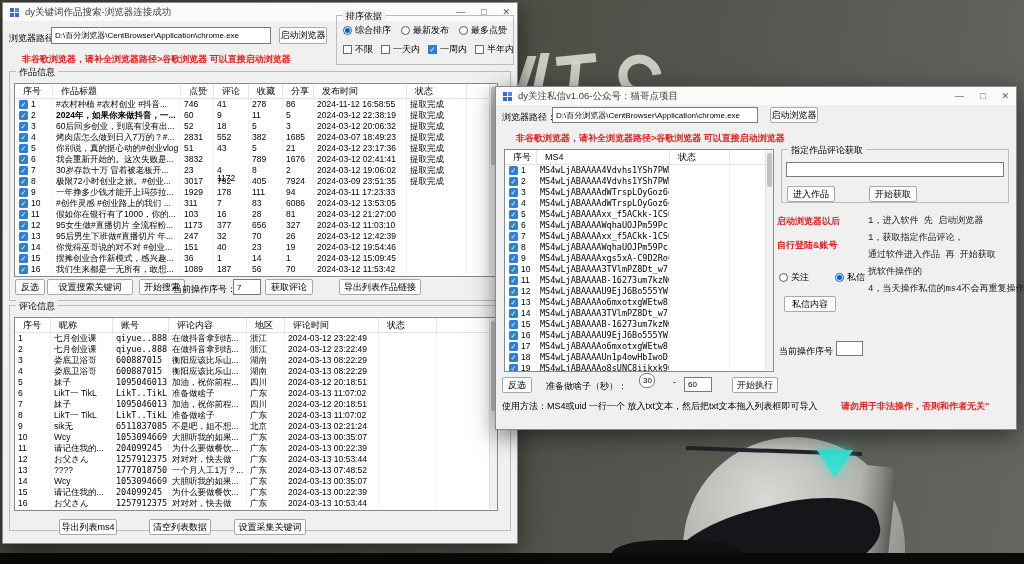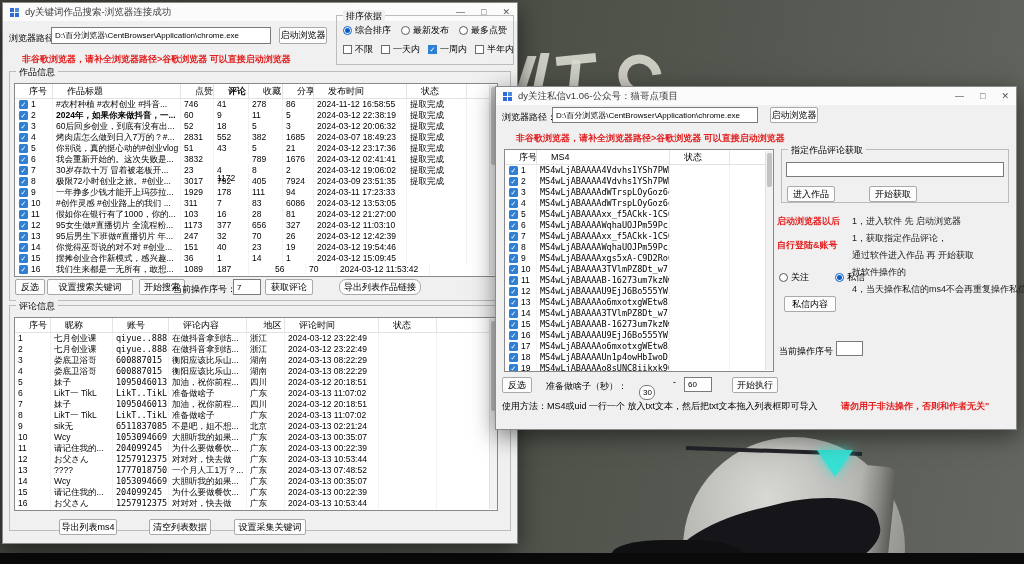--- a/index.html
+++ b/index.html
@@ -35,21 +35,21 @@
   .lbl{position:absolute;color:#000;white-space:nowrap;}
   .red{color:#e22020;font-weight:bold;white-space:nowrap;position:absolute;}
   .inp{position:absolute;background:#fff;border:1px solid #7a7a7a;box-sizing:border-box;display:flex;align-items:center;
     padding:0 3px;font-size:8px;overflow:hidden;white-space:nowrap;}
   .btn{position:absolute;background:#fdfdfd;border:1px solid #a9a9a9;border-radius:2px;box-sizing:border-box;
     display:flex;align-items:center;justify-content:center;font-size:9px;white-space:nowrap;cursor:default;}
   .groupbox{position:absolute;border:1px solid #bcbcbc;box-sizing:border-box;}
   .grouplabel{position:absolute;top:-6px;left:6px;background:#f0f0f0;padding:0 3px;font-size:9px;white-space:nowrap;}
   .listbox{position:absolute;background:#fff;border:1px solid #898989;box-sizing:border-box;overflow:hidden;}
   .lv-head{display:flex;height:14px;line-height:14px;border-bottom:1px solid #e2e2e2;background:#fff;}
-  .lv-head .hc{box-sizing:border-box;padding-left:14px;border-right:1px solid #e4e4e4;overflow:hidden;white-space:nowrap;font-size:9px;}
+  .lv-head .hc{box-sizing:border-box;padding-left:8px;border-right:1px solid #e4e4e4;overflow:hidden;white-space:nowrap;font-size:9px;}
   .lv-head .fill{flex:1;border-right:none;}
   .lv-row{display:flex;height:11px;line-height:11px;align-items:center;}
   .lv-row .lc{box-sizing:border-box;padding-left:3px;border-right:1px solid #f3f3f3;overflow:hidden;white-space:nowrap;
     font-size:8.5px;height:11px;}
   .seqc{display:flex;align-items:center;gap:3px;}
   .chk{width:9px;height:9px;background:#2f7fd3;border-radius:1.5px;color:#fff;font-size:7px;line-height:9px;
     text-align:center;flex:0 0 auto;margin-left:1px;}
   .mono{font-family:"DejaVu Sans Mono",monospace;font-size:7.5px;}
   .radio-item,.check-item{display:flex;align-items:center;gap:3px;white-space:nowrap;}
   .radio{width:9px;height:9px;border:1px solid #5a5a5a;border-radius:50%;background:#fff;box-sizing:border-box;flex:0 0 auto;}
@@ -140,21 +140,21 @@
 
     <div class="groupbox" style="left:6px;top:68px;width:502px;height:230px;">
       <div class="grouplabel">作品信息</div>
     </div>
     <div class="listbox" style="left:11px;top:80px;width:484px;height:194px;">
       <div id="works-list">
           <div class="lv-head">
             <div class="hc" style="width: 38px;">序号</div>
             <div class="hc" style="width: 128px;">作品标题</div>
             <div class="hc" style="width: 33px;">点赞</div>
-            <div class="hc" style="width: 35px; font-weight: bold;">评论</div>
+            <div class="hc" style="width: 35px;">评论</div>
             <div class="hc" style="width: 34px;">收藏</div>
             <div class="hc" style="width: 31px;">分享</div>
             <div class="hc" style="width: 93px;">发布时间</div>
             <div class="hc" style="width: 60px;">状态</div>
             <div class="hc fill"></div>
           </div>
           <div class="lv-row">
             <div class="lc seqc" style="width: 38px;">
               <div class="chk">✓</div>
               <div>1</div>
@@ -350,50 +350,50 @@
             <div class="lc" style="width: 60px;"></div>
           </div>
           <div class="lv-row">
             <div class="lc seqc" style="width: 38px;">
               <div class="chk">✓</div>
               <div>16</div>
             </div>
             <div class="lc" style="width: 128px;">我们生来都是一无所有，敢想...</div>
             <div class="lc" style="width: 33px;">1089</div>
             <div class="lc" style="width: 35px;">187</div>
-            <div class="lc" style="width: 34px; margin-left: 23px;">56</div>
+            <div class="lc" style="width: 34px;">56</div>
             <div class="lc" style="width: 31px;">70</div>
             <div class="lc" style="width: 93px;">2024-03-12 11:53:42</div>
             <div class="lc" style="width: 60px;"></div>
           </div>
         </div>
       <div class="sb" style="right:0;">
         <div class="sbthumb" style="top:2px;height:78px;"></div>
       </div>
     </div>
 
     <div class="btn" style="left:12px;top:276px;width:30px;height:16px;">反选</div>
     <div class="btn" style="left:44px;top:276px;width:86px;height:16px;">设置搜索关键词</div>
     <div class="btn" style="left:136px;top:276px;width:46px;height:16px;">开始搜索</div>
     <div class="lbl" style="left:170px;top:280px;">当前操作序号：</div>
     <div class="inp" style="left:230px;top:276px;width:28px;height:16px;">7</div>
     <div class="btn" style="left:262px;top:276px;width:48px;height:16px;">获取评论</div>
-    <div class="btn" style="left:336px;top:276px;width:82px;height:16px;border-radius:7px;">导出列表作品链接</div>
+    <div class="btn" style="left:336px;top:276px;width:82px;height:16px;">导出列表作品链接</div>
 
     <div class="groupbox" style="left:6px;top:302px;width:502px;height:226px;">
       <div class="grouplabel">评论信息</div>
     </div>
     <div class="listbox" style="left:11px;top:314px;width:484px;height:194px;">
       <div id="comments-list">
           <div class="lv-head">
             <div class="hc" style="width: 36px;">序号</div>
             <div class="hc" style="width: 62px;">昵称</div>
             <div class="hc" style="width: 56px;">账号</div>
             <div class="hc" style="width: 78px;">评论内容</div>
-            <div class="hc" style="width: 38px; text-align: center;">地区</div>
+            <div class="hc" style="width: 38px;">地区</div>
             <div class="hc" style="width: 94px;">评论时间</div>
             <div class="hc" style="width: 58px;">状态</div>
             <div class="hc fill"></div>
           </div>
           <div class="lv-row">
             <div class="lc" style="width: 36px;">1</div>
             <div class="lc" style="width: 62px;">七月创业课</div>
             <div class="lc mono" style="width: 56px;">qiyue..888</div>
             <div class="lc" style="width: 78px;">在做抖音拿到结...</div>
             <div class="lc" style="width: 38px;">浙江</div>
@@ -750,34 +750,34 @@
           <div>关注</div>
         </div>
         <div class="radio-item">
           <div class="radio sel"></div>
           <div>私信</div>
         </div>
       </div>
 
     <div class="btn" style="left:288px;top:209px;width:52px;height:16px;">私信内容</div>
 
-    <div class="note" id="instructions" style="left:356px;top:126px;width:152px;">
+    <div class="note" id="instructions" style="left:372px;top:126px;width:152px;font-family:Liberation Mono, monospace;">
         <div>1，进入软件 先 启动浏览器</div>
         <div>1，获取指定作品评论，</div>
         <div>通过软件进入作品 再 开始获取</div>
         <div>扰软件操作的</div>
         <div>4，当天操作私信的ms4不会再重复操作私信</div>
       </div>
 
     <div class="lbl" style="left:283px;top:258px;">当前操作序号：</div>
     <div class="inp" style="left:340px;top:254px;width:27px;height:15px;"></div>
 
     <div class="btn" style="left:6px;top:290px;width:30px;height:16px;">反选</div>
     <div class="lbl" style="left:50px;top:293px;">准备做啥子（秒）：</div>
-    <div class="inp" style="left:143px;top:298px;width:16px;height:15px;border-radius:7px;">30</div>
+    <div class="inp" style="left:143px;top:286px;width:16px;height:15px;border-radius:7px;">30</div>
     <div class="lbl" style="left:177px;top:290px;">-</div>
     <div class="inp" style="left:188px;top:290px;width:28px;height:15px;">60</div>
     <div class="btn" style="left:236px;top:290px;width:46px;height:16px;">开始执行</div>
 
     <div class="lbl" style="left:6px;top:313px;">使用方法：MS4或uid 一行一个 放入txt文本，然后把txt文本拖入列表框即可导入</div>
     <div class="red" style="left:345px;top:313px;">请勿用于非法操作，否则和作者无关"</div>
   </div>
 </div>
 
 </body></html>

